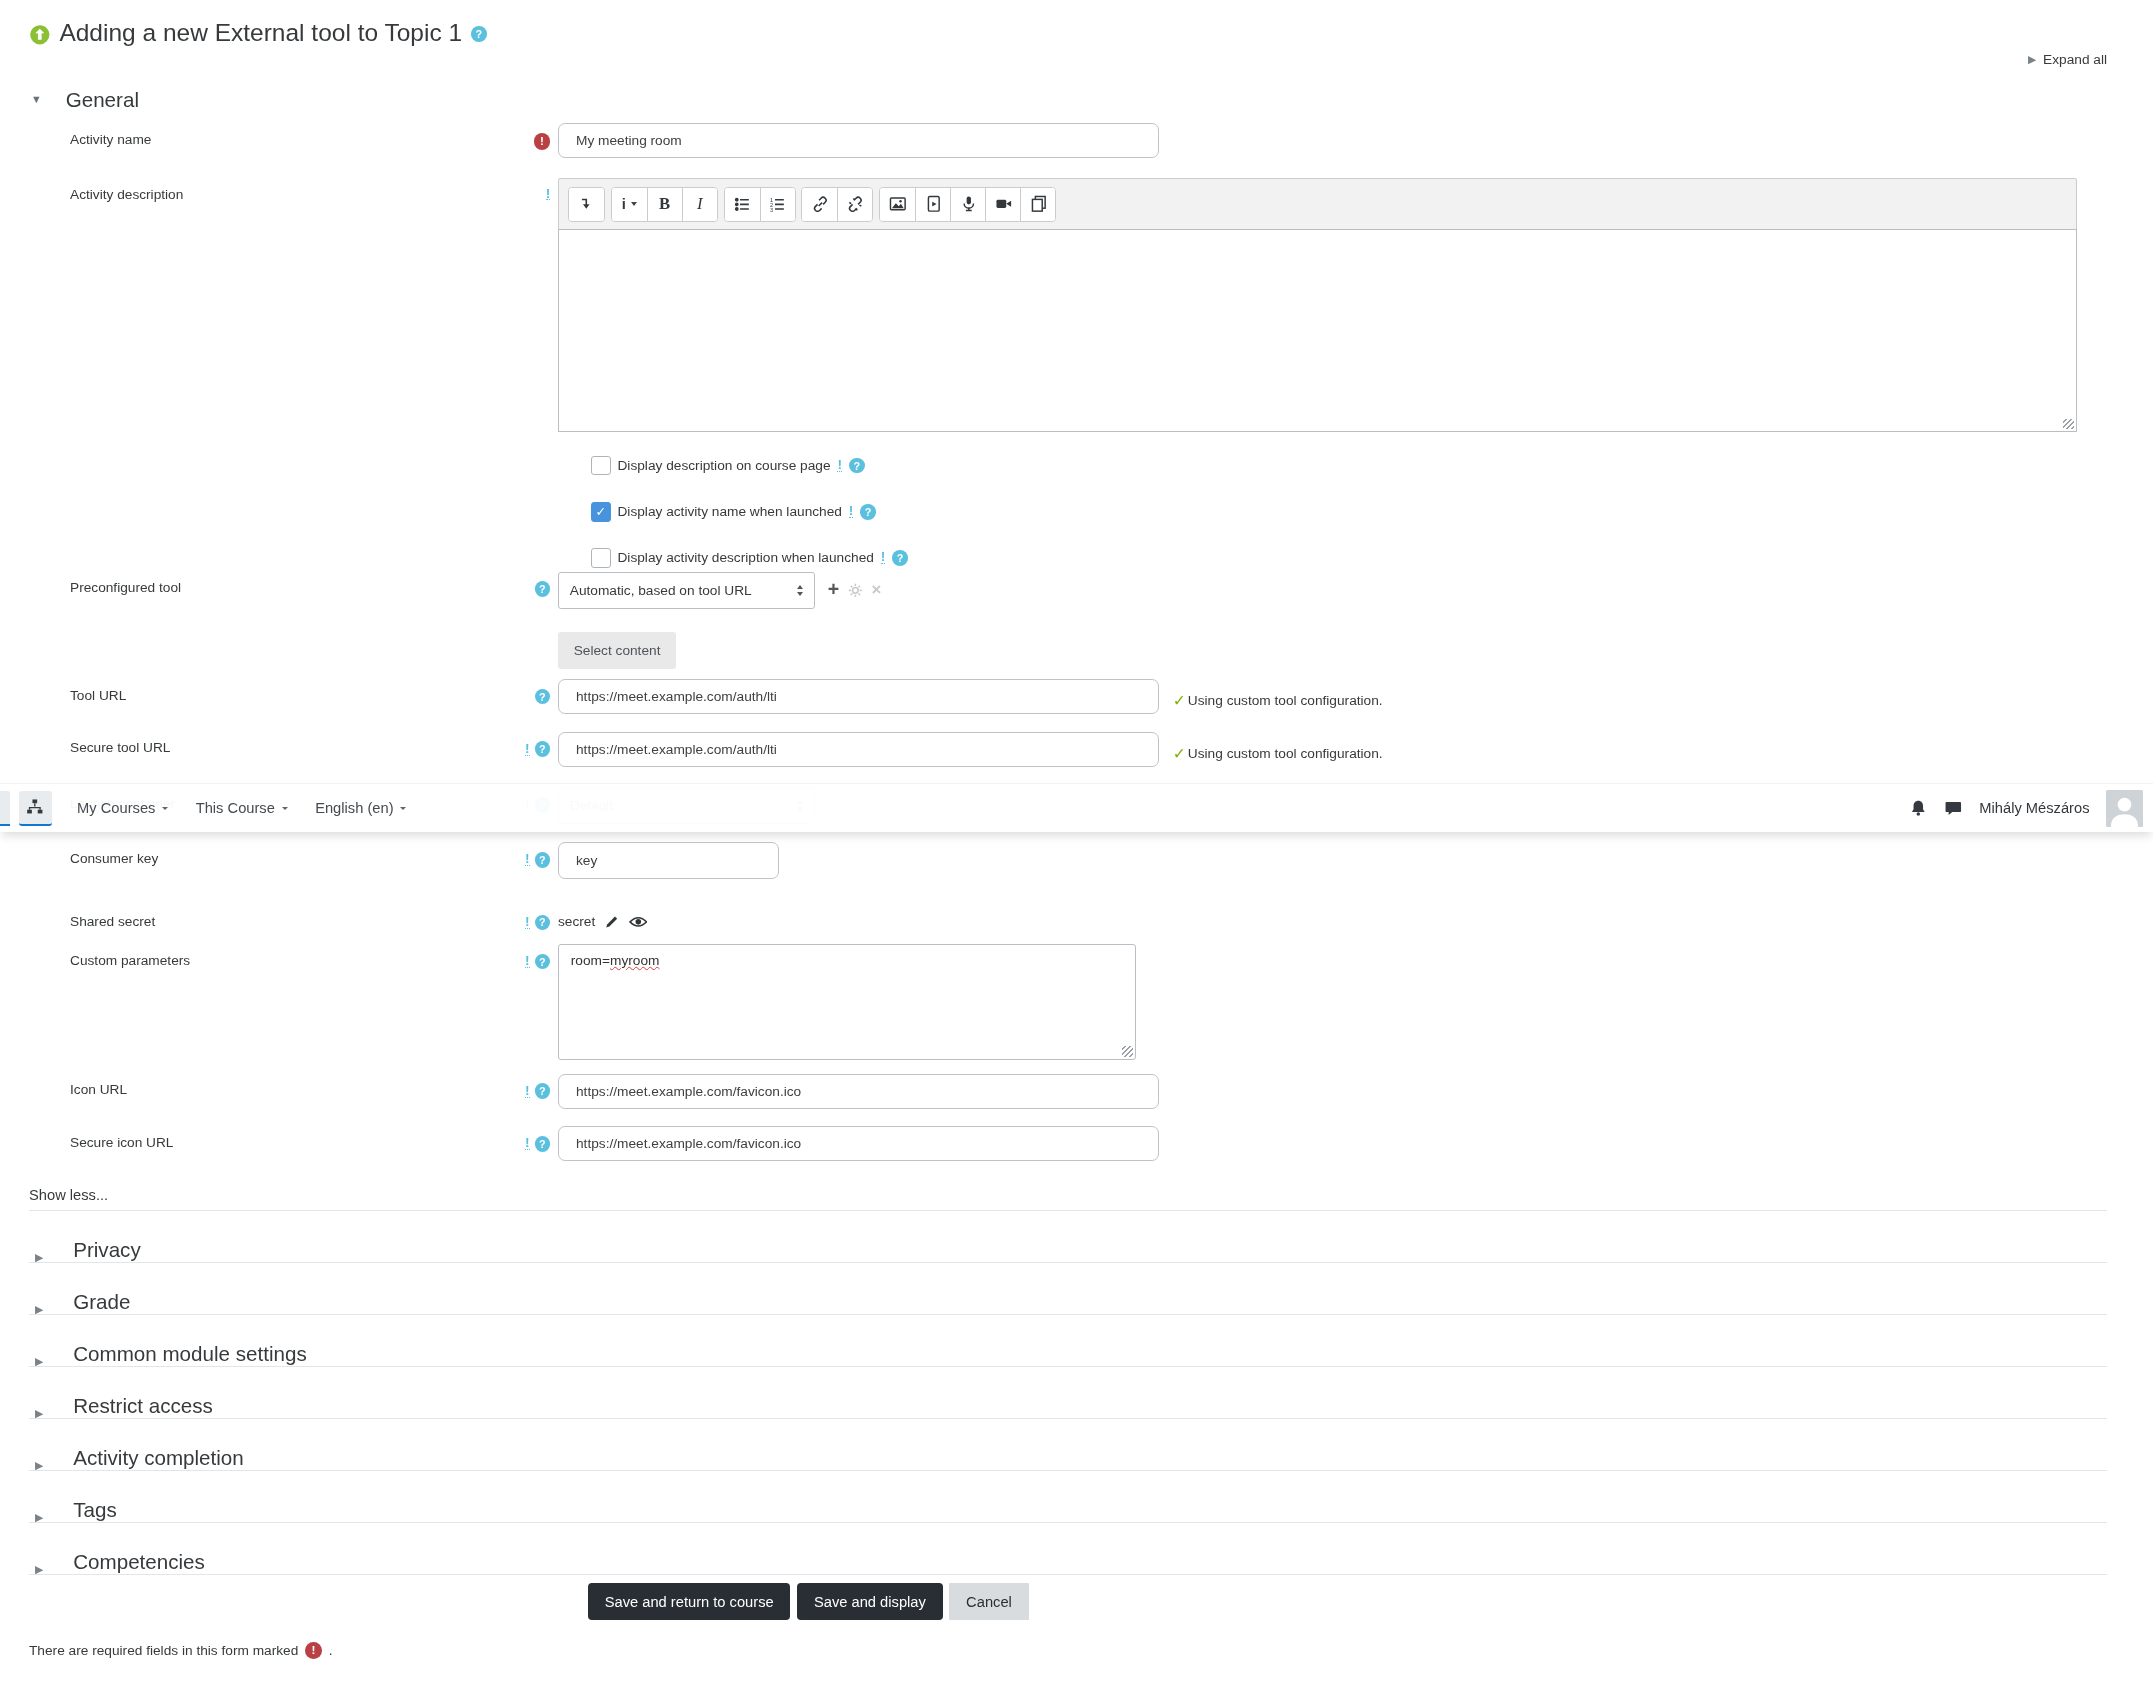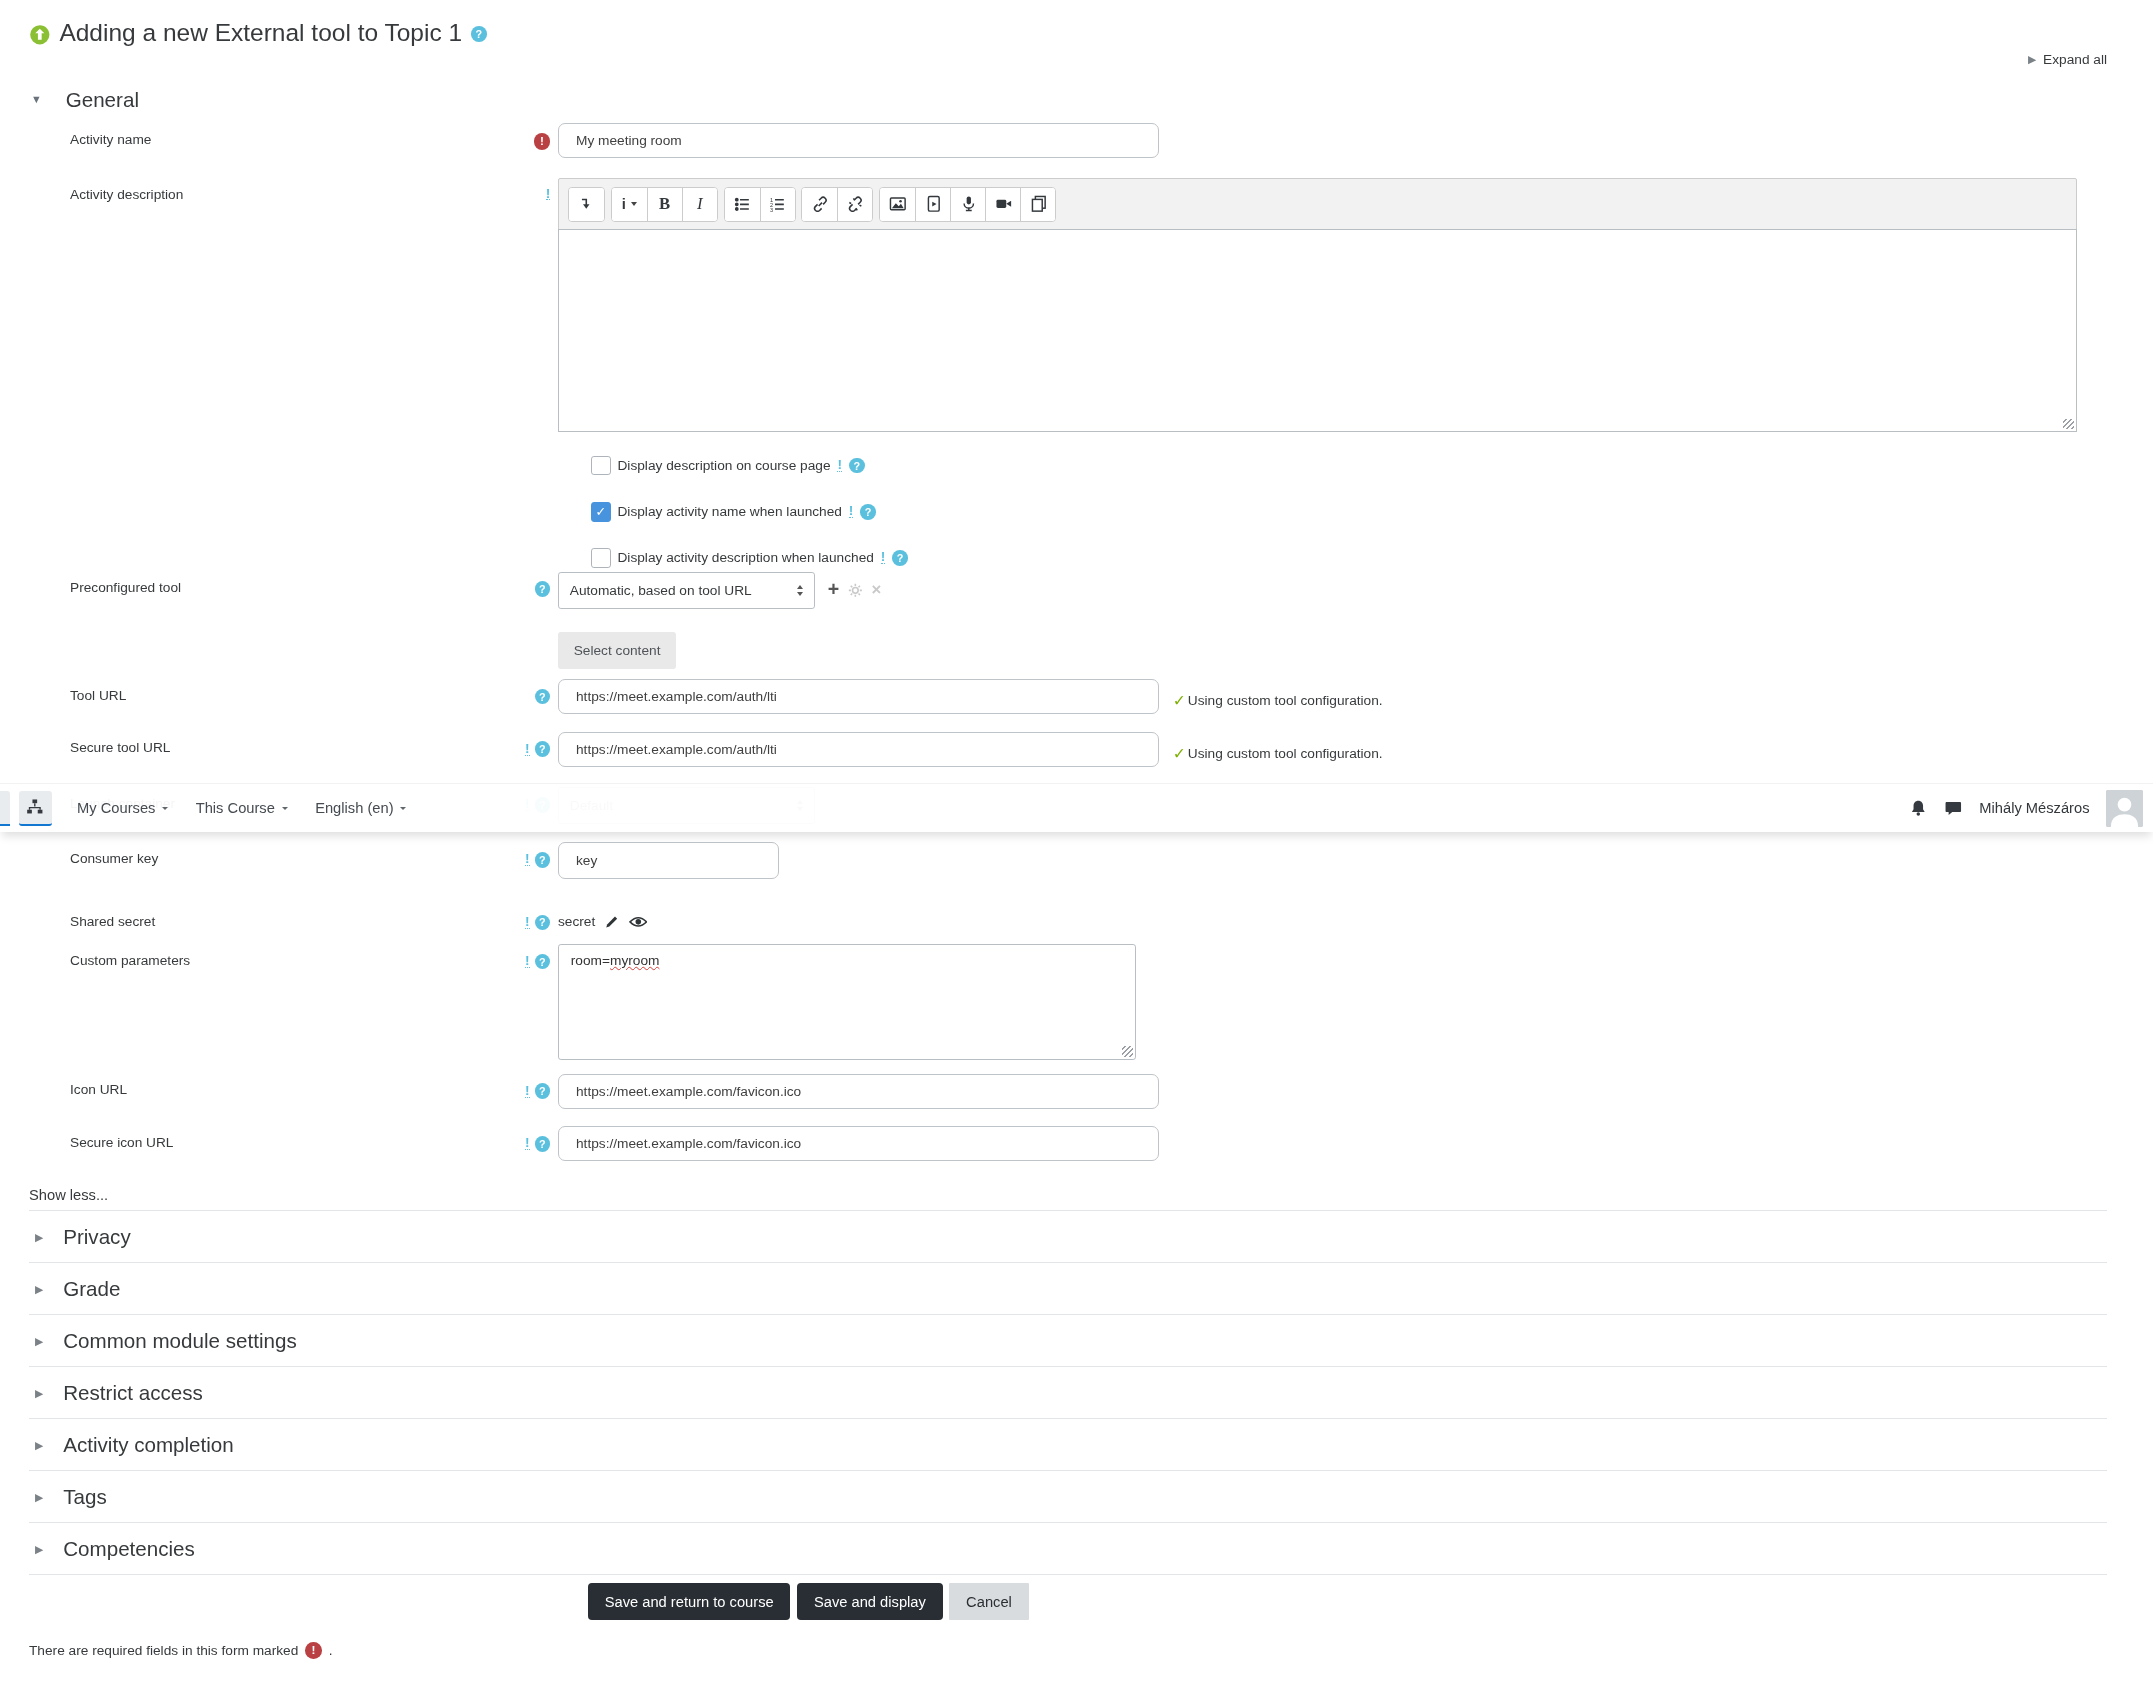--- a/index.html
+++ b/index.html
@@ -105,21 +105,21 @@
 
   
   .txtarea { width:578px; height:116px; border:1px solid #b9bec2; border-radius:2.9px; background:#fff;
              padding:7.8px 11.8px; position:relative; color:#333; }
   .misspell { text-decoration:underline wavy #d43f3a; text-decoration-thickness:1px; }
 
   .showless { margin-top:25.5px; font-size:14.7px; color:#373a3c; cursor:pointer; width:max-content; }
 
   
   .sections { margin-top:7.8px; border-top:1px solid #e3e6e8; }
-  .sec { height:52px; display:flex; align-items:center; gap:20px; border-bottom:1px solid #e3e6e8; padding-left:5.9px; cursor:pointer; }
+  .sec { height:52px; display:flex; align-items:flex-end; gap:30px; border-bottom:1px solid #e3e6e8; padding-left:5.9px; cursor:pointer; }
   .sec .h-section { cursor:pointer; }
 
   
   .actions { display:flex; gap:6.9px; margin:7.8px 0 0 559px; }
   .btn-dark { height:37px; padding:0 16.7px; background:#282e33; color:#fff; border:none; border-radius:3.9px;
               font-size:14.7px; font-family:inherit; cursor:pointer; }
   .btn-light { height:37px; padding:0 16.7px; background:#d9dcde; color:#2a2f33; border:none; border-radius:1px;
                font-size:14.7px; font-family:inherit; cursor:pointer; }
 
   .footer { display:flex; align-items:center; gap:6.9px; margin-top:21.6px; }

